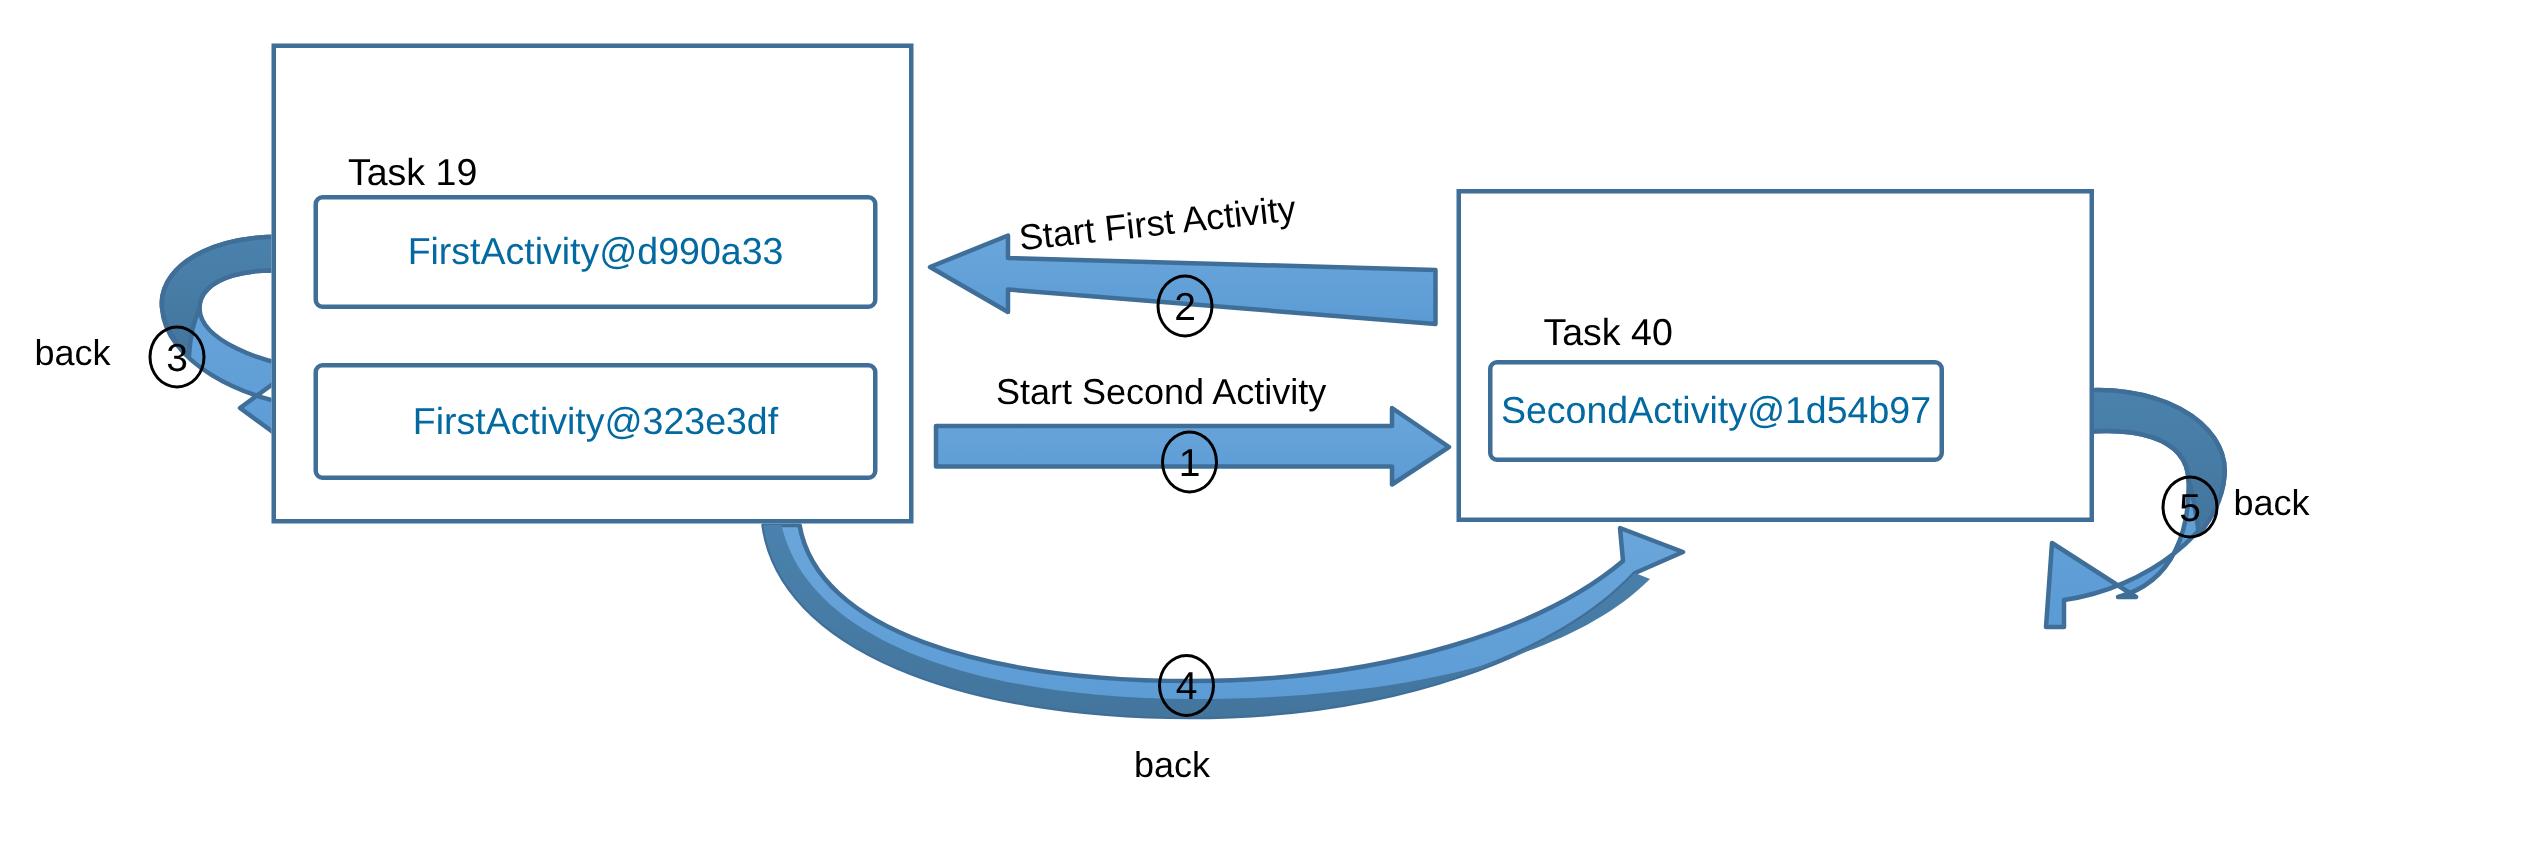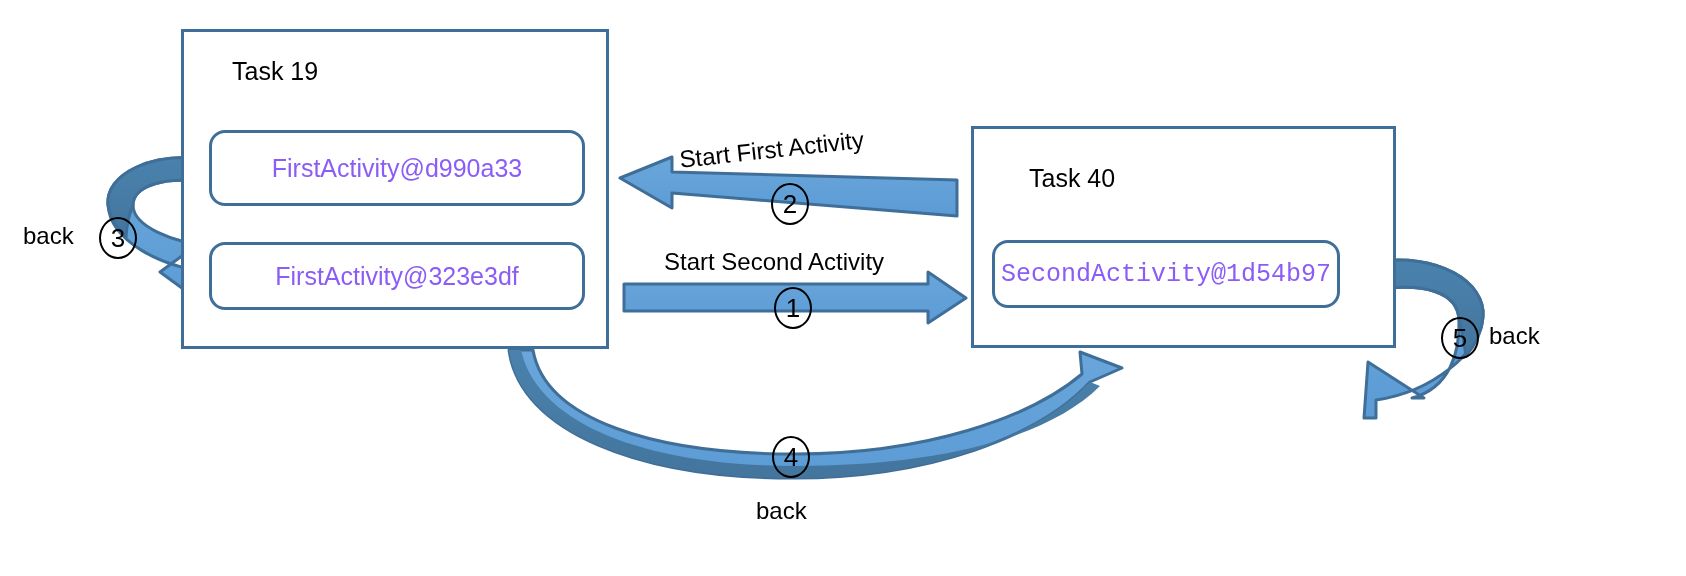--- a/index.html
+++ b/index.html
@@ -23,39 +23,40 @@
     border: 3px solid #3f6f99;
     background: #ffffff;
   }
   #task19-box { left: 181px; top: 29px; width: 428px; height: 320px; }
   #task20-box { left: 971px; top: 126px; width: 425px; height: 222px; }
   .task-title {
     position: absolute;
     font-size: 25px;
     color: #000000;
     white-space: nowrap;
+    margin-top: 44px;
   }
   #task19-title { left: 232px; top: 57px; }
   #task20-title { left: 1029px; top: 164px; }
   .activity-box {
     position: absolute;
     box-sizing: border-box;
     border: 3px solid #3f6f99;
-    border-radius: 16px;
+    border-radius: 6px;
     background: #ffffff;
     display: flex;
     align-items: center;
     justify-content: center;
     font-size: 25px;
-    color: #8b5cf6;
+    color: #0369a1;
     white-space: nowrap;
   }
   #act-d990a33 { left: 209px; top: 130px; width: 376px; height: 76px; }
-  #act-323e3df { left: 209px; top: 242px; width: 376px; height: 68px; }
-  #act-1d54b97 { left: 992px; top: 240px; width: 348px; height: 68px; font-family: Liberation Mono, monospace; }
+  #act-323e3df { left: 209px; top: 242px; width: 376px; height: 78px; }
+  #act-1d54b97 { left: 992px; top: 240px; width: 304px; height: 68px; }
 
   .edge-label {
     position: absolute;
     font-size: 24px;
     color: #000000;
     white-space: nowrap;
   }
   #label-start-first {
     left: 678px; top: 146px;
     transform: rotate(-6.2deg);

